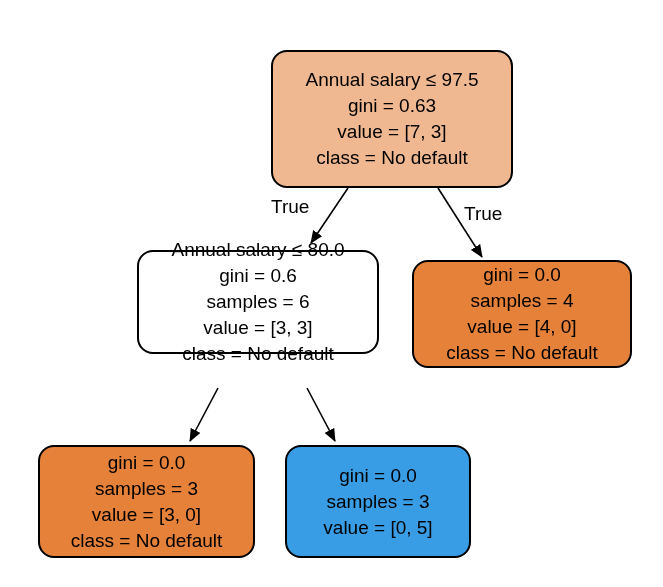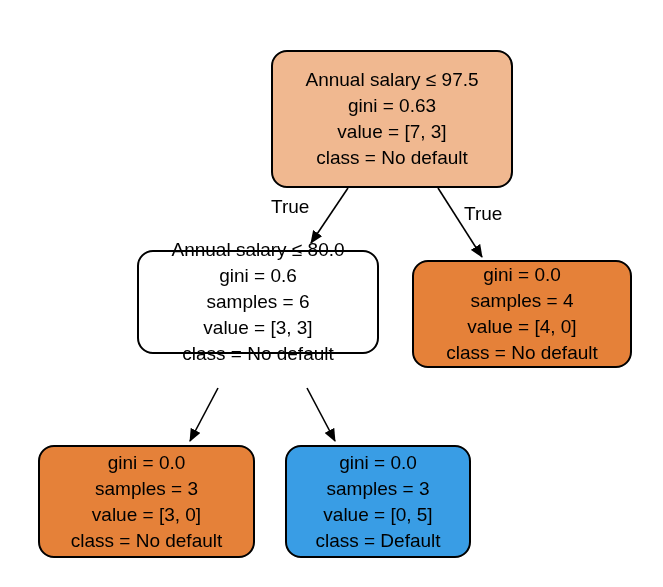--- a/index.html
+++ b/index.html
@@ -94,19 +94,18 @@
     <span>gini = 0.0</span>
     <span>samples = 3</span>
     <span>value = [3, 0]</span>
     <span>class = No default</span>
   </div>
 
   <div class="node" id="node-leaf-right" style="background: rgb(57, 157, 229);">
     <span>gini = 0.0</span>
     <span>samples = 3</span>
     <span>value = [0, 5]</span>
-    <span>class = Default</span>
   </div>
 
   <div class="edge-label" id="label-true">True</div>
   <div class="edge-label" id="label-false">True</div>
 
 </div>
 
 </body></html>

